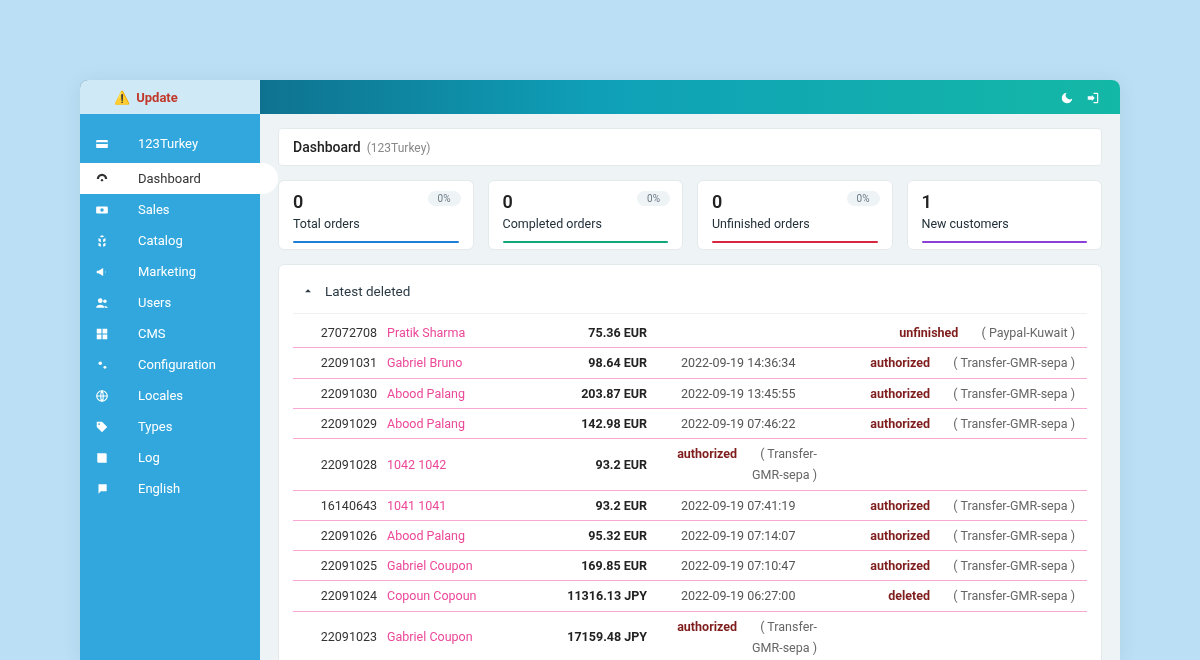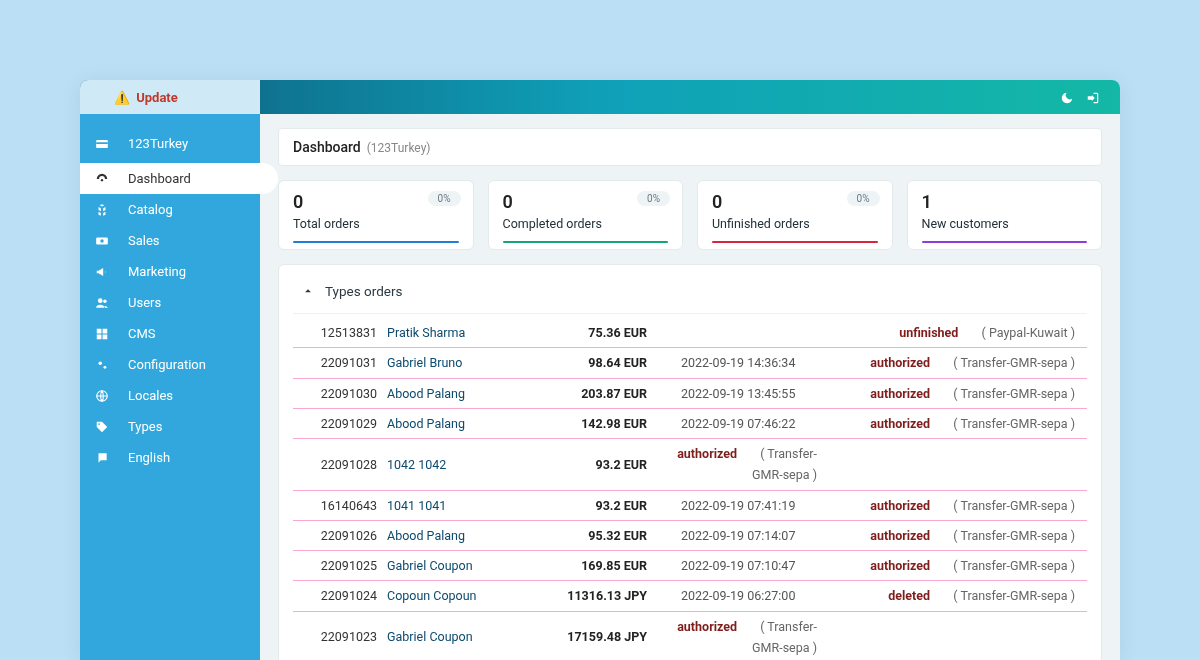--- a/index.html
+++ b/index.html
@@ -64,21 +64,21 @@
     background: #31a7dd;
     color: #fff;
     font-size: 13px;
     padding-top: 14px;
   }
   .sidebar .nav-item {
     display: flex;
     align-items: center;
     padding: 8px 14px;
     cursor: pointer;
-    gap: 18px;
+    gap: 28px;
     position: relative;
   }
   .sidebar .nav-item .icon { width: 16px; text-align: center; font-size: 12px; }
   .sidebar .nav-item.brand {
     font-size: 13px;
     padding-bottom: 12px;
   }
   .sidebar .nav-item.active {
     background: #fff;
     color: #333;
@@ -166,21 +166,21 @@
     gap: 10px;
     font-size: 12.5px;
     color: #444;
     padding: 4px 12px;
     align-items: center;
     border-top: 1px solid #f9a8d4;
     line-height: 1.7;
   }
   .row:first-of-type { border-top: none; }
   .row .id { text-align: right; color: #333; }
-  .row .name { color: #0c4a6e; }
+  .row .name { color: #ec4899; }
   .row .amount { text-align: right; font-weight: 700; color: #222; }
   .row .date { text-align: left; color: #555; padding-left: 24px;}
   .row .tail { text-align: right; color: #666; font-size: 12.5px;}
   .row .tail .status { font-weight: 700; color: #7f1d1d; margin-right: 20px;}
   svg.ic { width: 14px; height: 14px; fill: currentColor; vertical-align: middle; }
 </style>
 </head>
 <body>
 
 <div class="app">
@@ -213,30 +213,30 @@
         </div>
         <div class="nav-item active">
           <span class="icon"><svg class="ic" viewBox="0 0 24 24">
               <path d="M12 3a9 9 0 00-9 9h4a5 5 0 1110 0h4a9 9 0 00-9-9z"></path>
               <circle cx="12" cy="14" r="2"></circle>
             </svg></span>
     <span>Dashboard</span>
         </div>
         <div class="nav-item">
           <span class="icon"><svg class="ic" viewBox="0 0 24 24">
-              <path d="M12 2l4 2-4 2-4-2 4-2zm-6 5l4 2v5l-4-2V7zm12 0v5l-4 2V9l4-2zM6 15l4 2v5l-4-2v-5zm12 0v5l-4 2v-5l4-2z"></path>
-            </svg></span>
-    <span>Catalog</span>
-        </div>
-        <div class="nav-item">
-          <span class="icon"><svg class="ic" viewBox="0 0 24 24">
               <rect x="2" y="6" width="20" height="12" rx="2"></rect>
               <circle cx="12" cy="12" r="3" fill="#31a7dd"></circle>
             </svg></span>
     <span>Sales</span>
+        </div>
+        <div class="nav-item">
+          <span class="icon"><svg class="ic" viewBox="0 0 24 24">
+              <path d="M12 2l4 2-4 2-4-2 4-2zm-6 5l4 2v5l-4-2V7zm12 0v5l-4 2V9l4-2zM6 15l4 2v5l-4-2v-5zm12 0v5l-4 2v-5l4-2z"></path>
+            </svg></span>
+    <span>Catalog</span>
         </div>
         <div class="nav-item">
           <span class="icon"><svg class="ic" viewBox="0 0 24 24">
               <path d="M3 10v4h3l8 5V5L6 10H3zm15 0a3 3 0 010 4V10z"></path>
             </svg></span>
     <span>Marketing</span>
         </div>
         <div class="nav-item">
           <span class="icon"><svg class="ic" viewBox="0 0 24 24">
               <circle cx="9" cy="8" r="4"></circle>
@@ -265,20 +265,27 @@
               <path d="M3 12h18M12 3c3 3 3 15 0 18M12 3c-3 3-3 15 0 18" fill="none" stroke="currentColor" stroke-width="2"></path>
             </svg></span>
     <span>Locales</span>
         </div>
         <div class="nav-item">
           <span class="icon"><svg class="ic" viewBox="0 0 24 24">
               <path d="M21 12l-9 9-9-9V3h9l9 9z"></path>
               <circle cx="7" cy="7" r="1.5" fill="#31a7dd"></circle>
             </svg></span>
     <span>Types</span>
+        </div>
+        <div class="nav-item">
+          <span class="icon"><svg class="ic" viewBox="0 0 24 24">
+              <path d="M4 4h14a2 2 0 012 2v14H6a2 2 0 01-2-2V4z"></path>
+              <rect x="4" y="4" width="3" height="16" fill="#fff" opacity=".3"></rect>
+            </svg></span>
+    <span>Log</span>
         </div>
         <div class="nav-item">
           <span class="icon"><svg class="ic" viewBox="0 0 24 24">
               <path d="M4 4h16v12H10l-4 4V4z"></path>
             </svg></span>
     <span>English</span>
         </div>
       </div>
 
     <div class="content">
@@ -312,25 +319,25 @@
             <div class="label">New customers</div>
             <div class="bar" style="background:#8c3fd8"></div>
           </div>
         </div>
 
       <div class="panel">
         <div class="panel-head">
           <svg class="ic" viewBox="0 0 24 24">
               <path d="M7 14l5-5 5 5z"></path>
             </svg>
-          <span>Types orders</span>
+          <span>Latest deleted</span>
         </div>
         <div id="orders">
             <div class="row">
-              <span class="id">12513831</span>
+              <span class="id">27072708</span>
               <span class="name">Pratik Sharma</span>
               <span class="amount">75.36 EUR</span>
               <span class="date"></span>
               <span class="tail"><span class="status">unfinished</span> <span>( Paypal-Kuwait )</span></span>
             </div>
             <div class="row">
               <span class="id">22091031</span>
               <span class="name">Gabriel Bruno</span>
               <span class="amount">98.64 EUR</span>
               <span class="date">2022-09-19 14:36:34</span>

